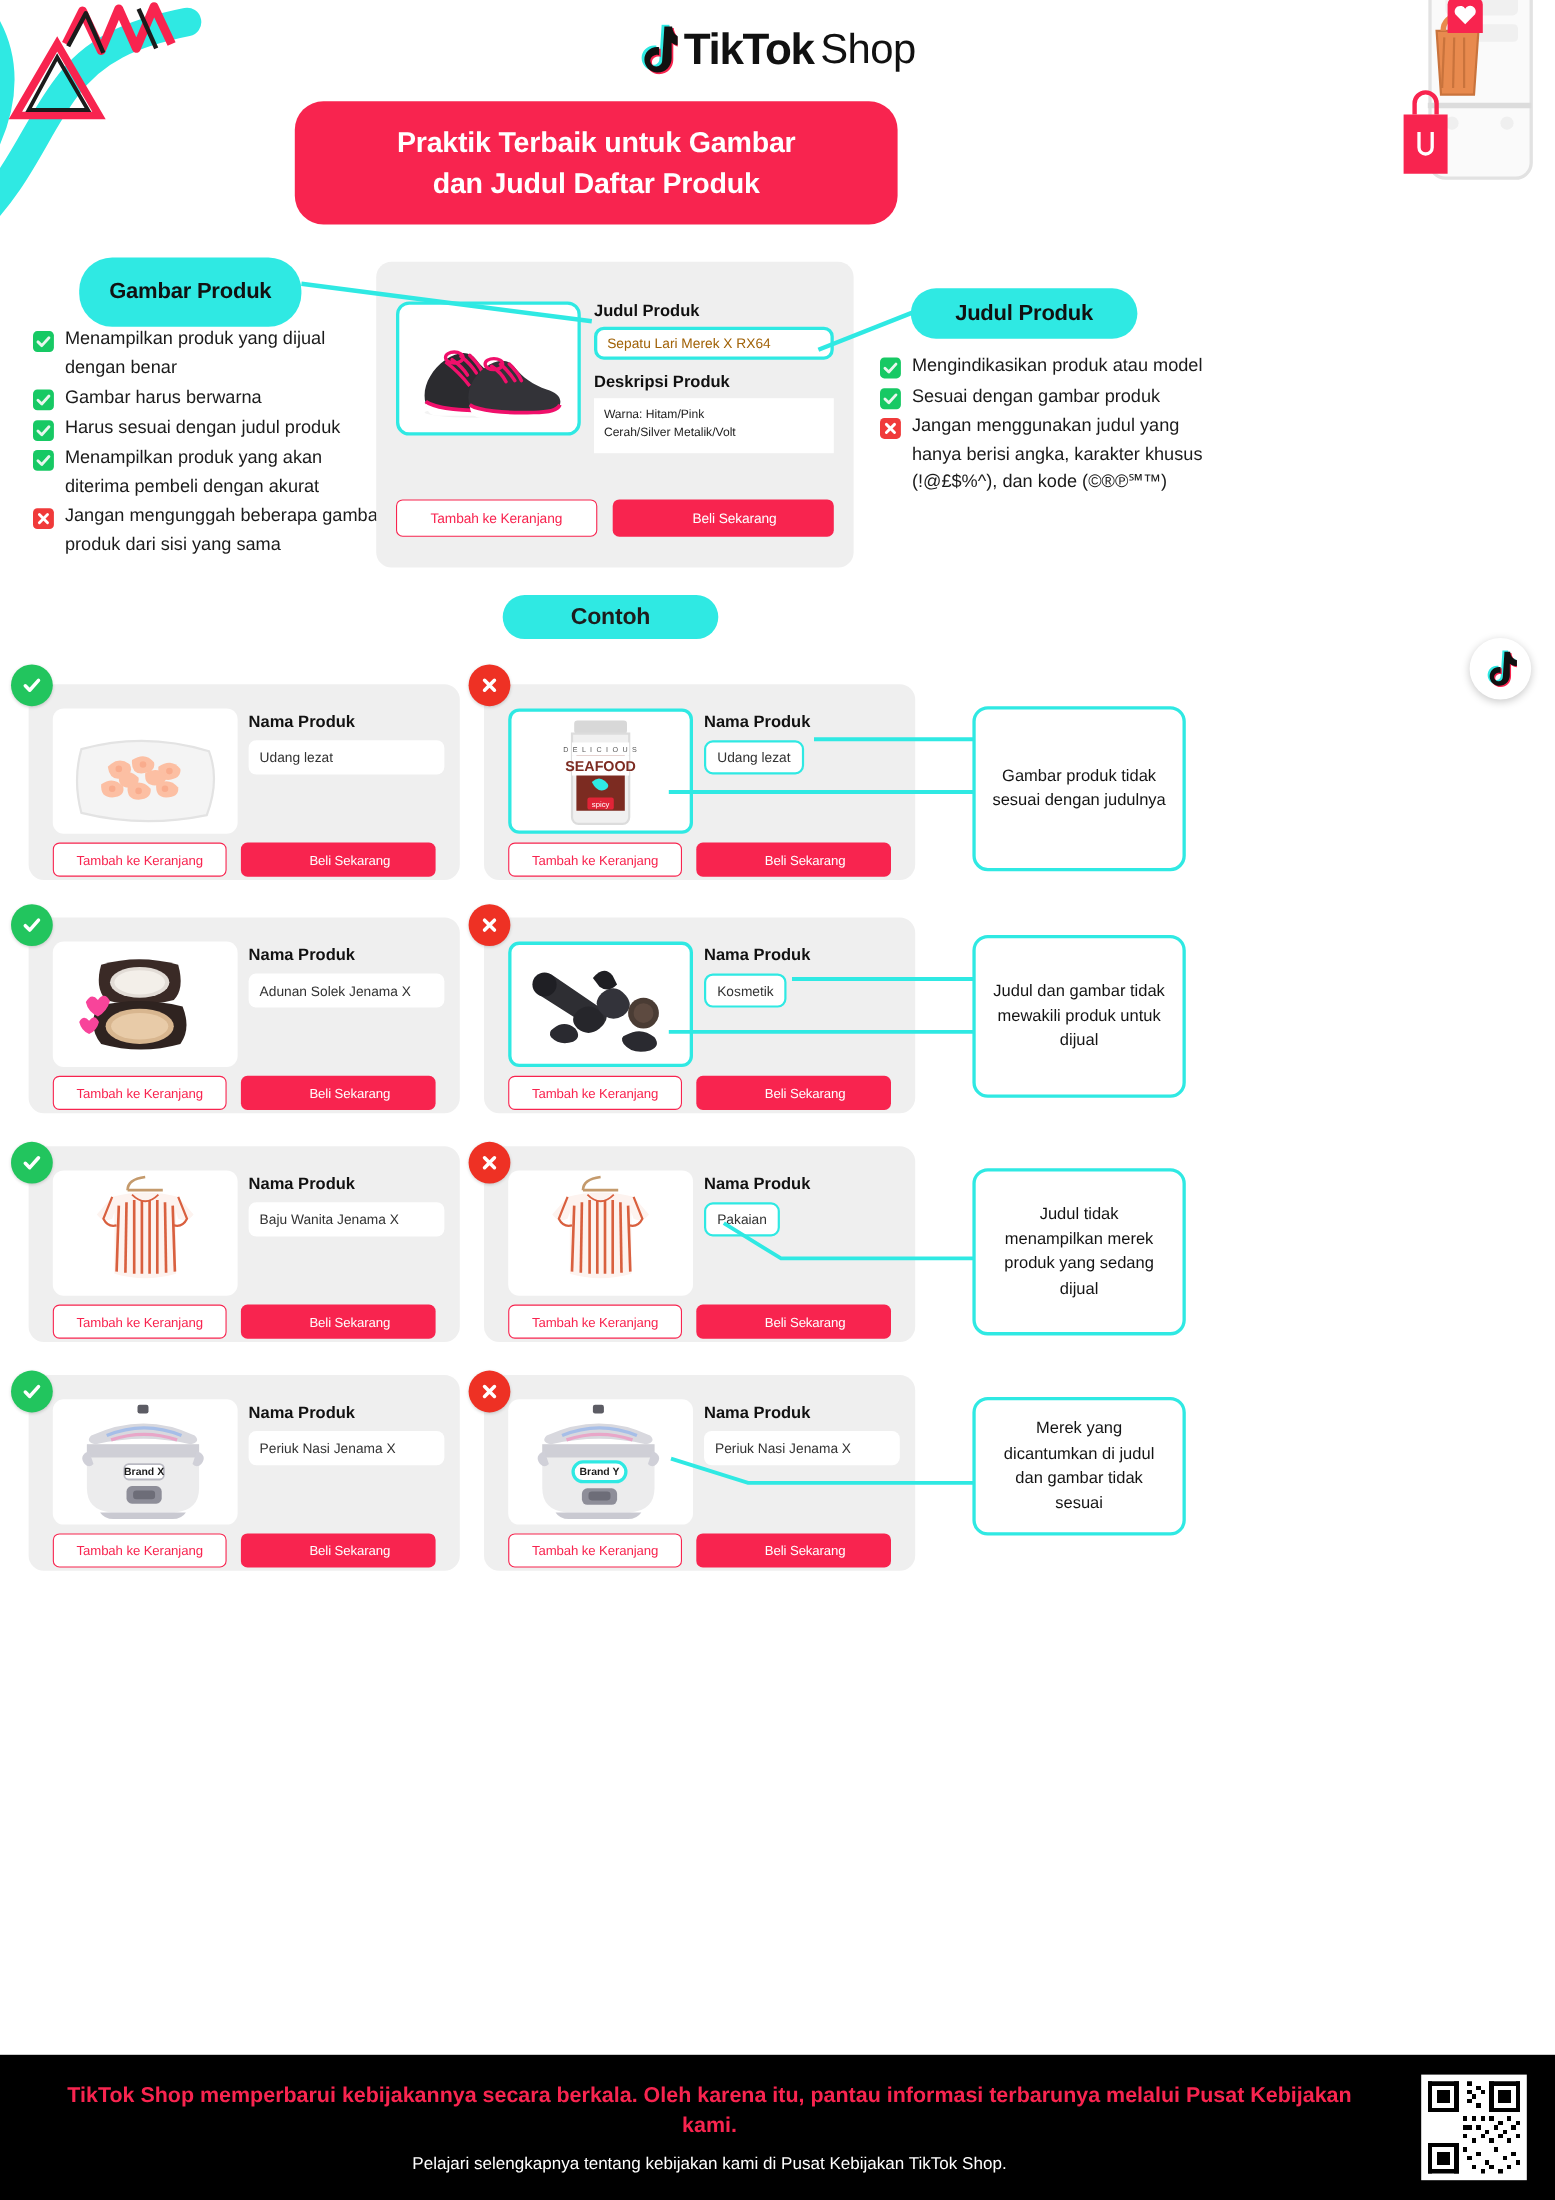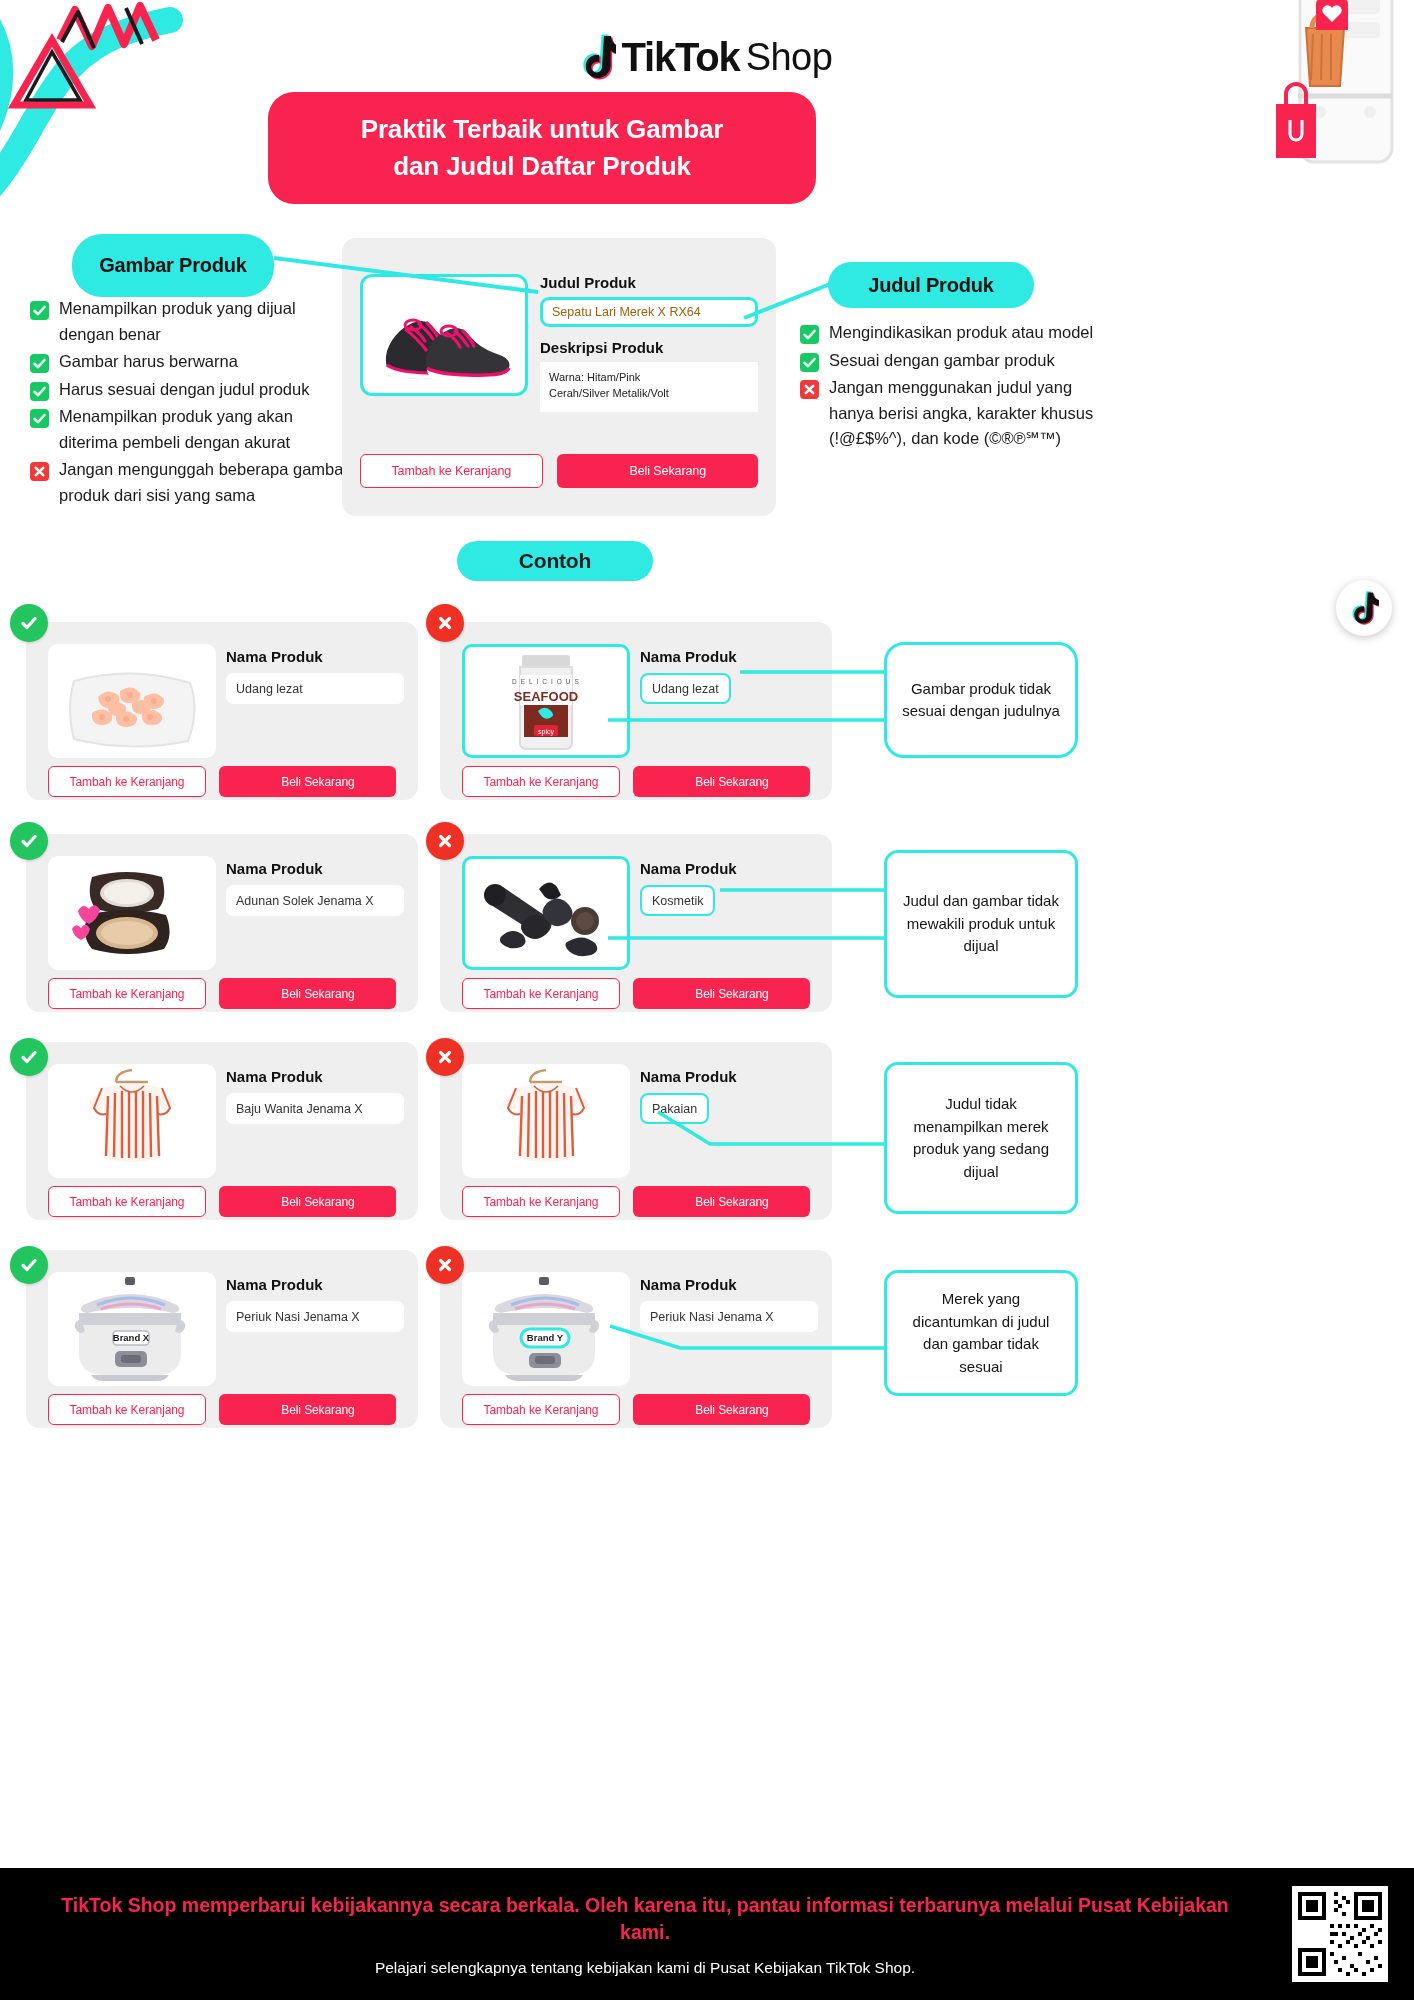--- a/index.html
+++ b/index.html
@@ -13,21 +13,20 @@
   }
 
   
   .deco-wrap { position:absolute; top:0; left:0; width:330px; height:220px; overflow:hidden; pointer-events:none; }
   .deco-wrap-r { position:absolute; top:0; right:0; width:220px; height:200px; overflow:hidden; pointer-events:none; }
 
   
   .logo {
     position: absolute; top: 22px; left: 0; width: 1414px;
     text-align: center;
-    margin-top: 12px;
   }
   .logo-inner { display: inline-flex; align-items: center; gap: 6px; }
   .logo-note { width: 34px; height: 46px; position: relative; }
   .logo-text { font-size: 40px; font-weight: 700; letter-spacing: -1.2px; line-height: 1; }
   .logo-shop { font-size: 38px; font-weight: 400; letter-spacing: -0.5px; }
 
   
   .title-pill {
     position: absolute; top: 92px; left: 268px;
     width: 548px; height: 112px;
@@ -397,21 +396,21 @@
   </div>
   <div class="ex-btns">
     <div class="btn outline">Tambah ke Keranjang</div>
     <div class="btn solid">Beli Sekarang</div>
   </div>
 </div>
 <svg style="position:absolute;left:590px;top:620px;width:350px;height:140px;z-index:3;pointer-events:none">
   <polyline points="150,52 300,52" stroke="#2FE9E3" stroke-width="3.5" fill="none"></polyline>
   <polyline points="18,100 295,100" stroke="#2FE9E3" stroke-width="3.5" fill="none"></polyline>
 </svg>
-<div class="callout" style="left:884px; top:642px; width:194px; height:116px;border-radius:20px;">Gambar produk tidak sesuai dengan judulnya</div>
+<div class="callout" style="left:884px; top:642px; width:194px; height:150px;">Gambar produk tidak sesuai dengan judulnya</div>
 
 <div class="badge ok" style="left:10px; top:822px;">
     <svg width="22" height="22" viewBox="0 0 22 22">
       <path d="M5 11.5 L9 15.5 L17 6.5" stroke="#fff" stroke-width="3.2" fill="none" stroke-linecap="round" stroke-linejoin="round"></path>
     </svg>
   </div>
 <div class="ex-card" style="left:26px; top:834px;">
   <div class="ex-thumb">
     <svg width="140" height="100" viewBox="0 0 140 100">
       <path d="M30 14 q34 -10 70 0 q6 22 -4 32 q-32 8 -62 0 q-10 -12 -4 -32z" fill="#3a2a26"></path>

